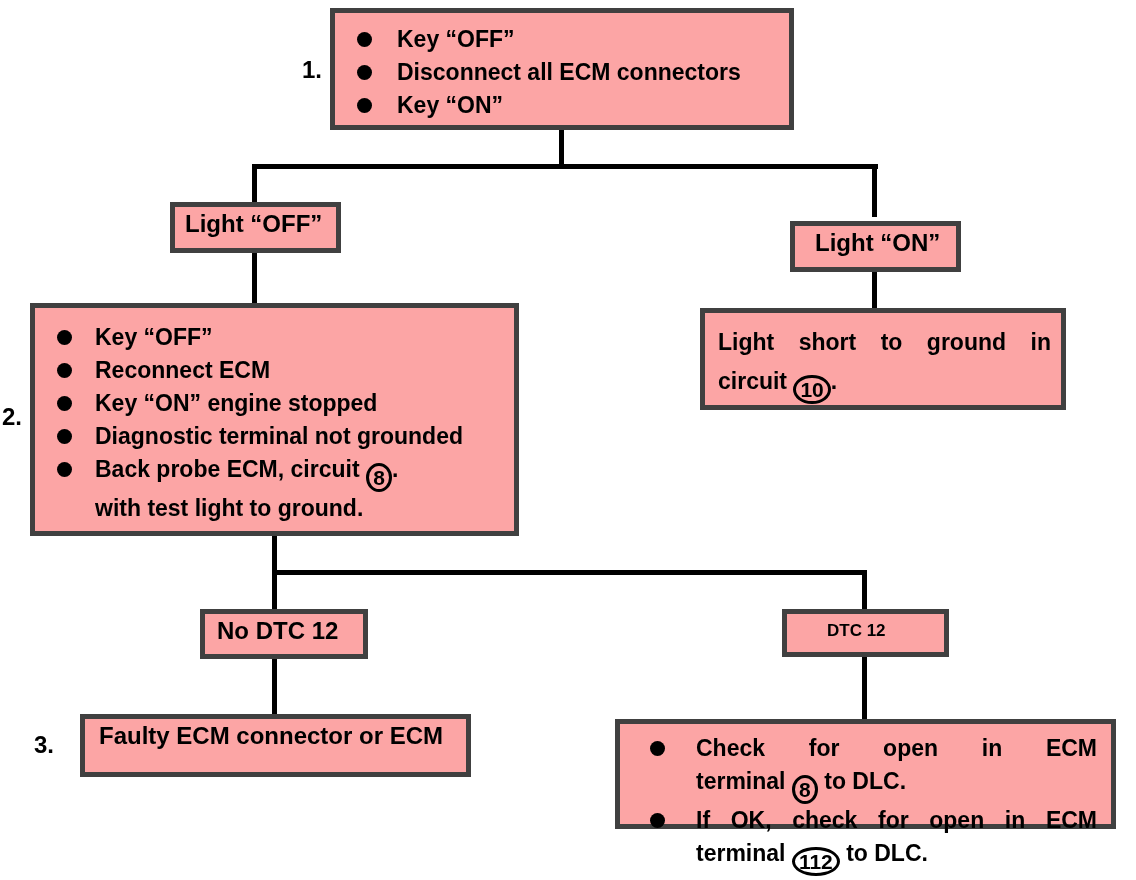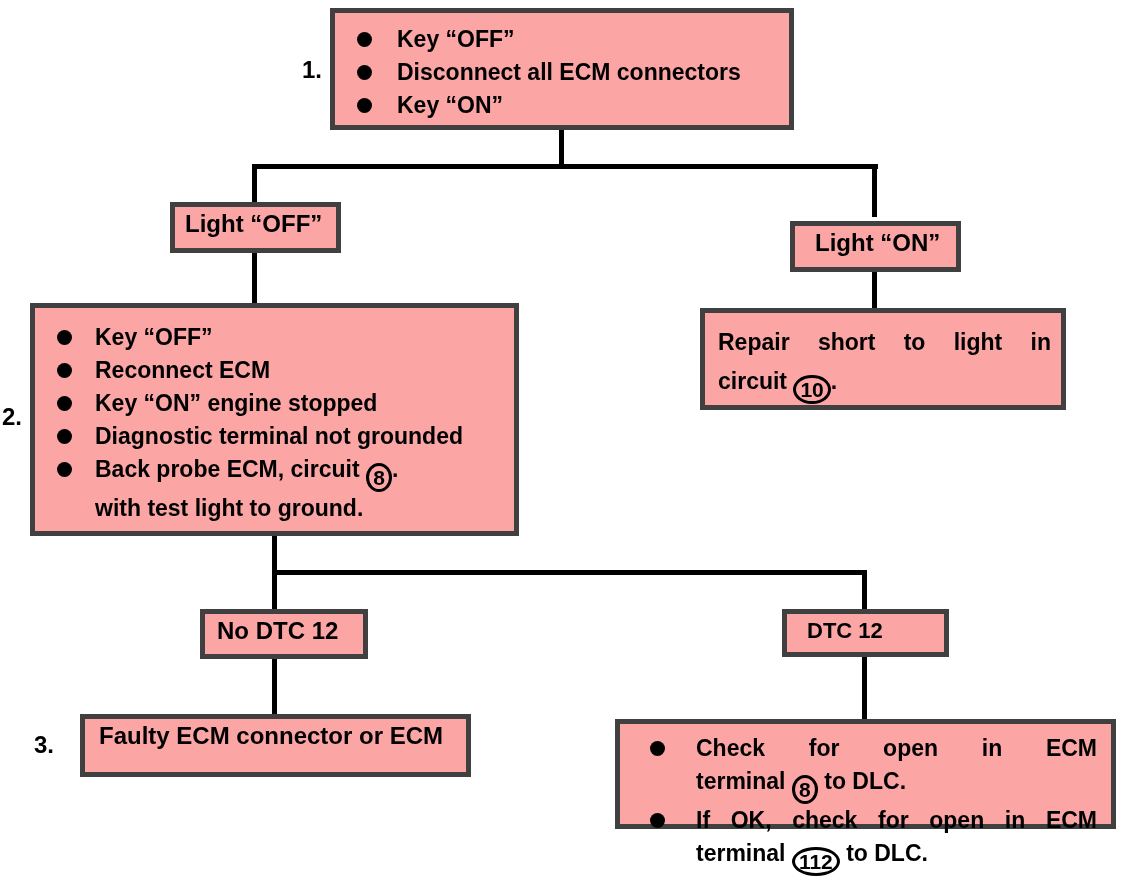--- a/index.html
+++ b/index.html
@@ -22,21 +22,21 @@
   .b-light-off .line{padding-left:10px;font-size:24px}
   .b-light-on{left:790px;top:213px;width:171px;height:51px;margin-top:8px;}
   .b-light-on .line{padding-left:20px;font-size:24px}
   .b-step2{left:30px;top:303px;width:489px;height:233px;padding-top:13px;}
   .b-step2 .line{padding-left:60px}.b-step2 .dot{left:22px}
   .b-repair{left:700px;top:308px;width:366px;height:102px;padding:10px 10px 0 13px;}
   .b-repair .line{line-height:39px}
   .b-no-dtc12{left:200px;top:609px;width:168px;height:50px;}
   .b-no-dtc12 .line{padding-left:12px;font-size:24px}
   .b-dtc12{left:782px;top:609px;width:167px;height:48px;}
-  .b-dtc12 .line{padding-left:20px;font-size:22px}
+  .b-dtc12 .line{padding-left:40px;font-size:17px}
   .b-step3{left:80px;top:714px;width:391px;height:63px;}
   .b-step3 .line{padding-left:14px;font-size:24px}
   .b-check{left:615px;top:719px;width:501px;height:110px;padding:8px 14px 0 0;}
   .b-check .line{padding-left:76px}.b-check .dot{left:30px}
 
   .l-1{left:284px;top:56px;width:38px;text-align:right;}
   .l-2{left:2px;top:403px;width:30px;}
   .l-3{left:34px;top:731px;width:38px;}
 
   .c1{left:559px;top:130px;width:5px;height:39px;}
@@ -85,21 +85,21 @@
     </div>
   <div class="box b-step2">
       <div class="line"><span class="dot"></span>Key “OFF”</div>
       <div class="line"><span class="dot"></span>Reconnect ECM</div>
       <div class="line"><span class="dot"></span>Key “ON” engine stopped</div>
       <div class="line"><span class="dot"></span>Diagnostic terminal not grounded</div>
       <div class="line"><span class="dot"></span>Back probe ECM, circuit <span class="circ">8</span>.</div>
       <div class="line cont">with test light to ground.</div>
     </div>
   <div class="box b-repair">
-      <div class="line justify">Repair short to light in</div>
+      <div class="line justify">Light short to ground in</div>
       <div class="line">circuit <span class="circ">10</span>.</div>
     </div>
   <div class="box b-no-dtc12 vcenter">
       <div class="line">No DTC 12</div>
     </div>
   <div class="box b-dtc12    vcenter">
       <div class="line">DTC 12</div>
     </div>
   <div class="box b-step3    vcenter">
       <div class="line">Faulty ECM connector or ECM</div>

